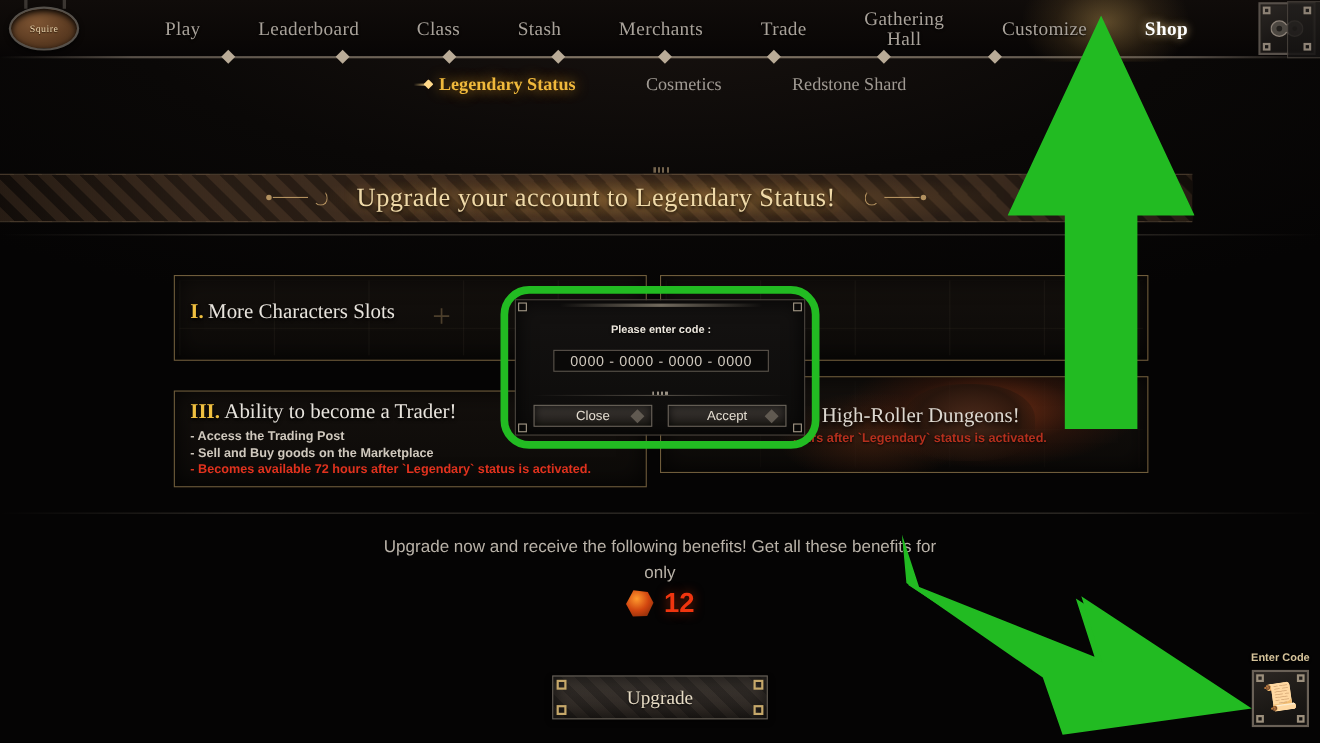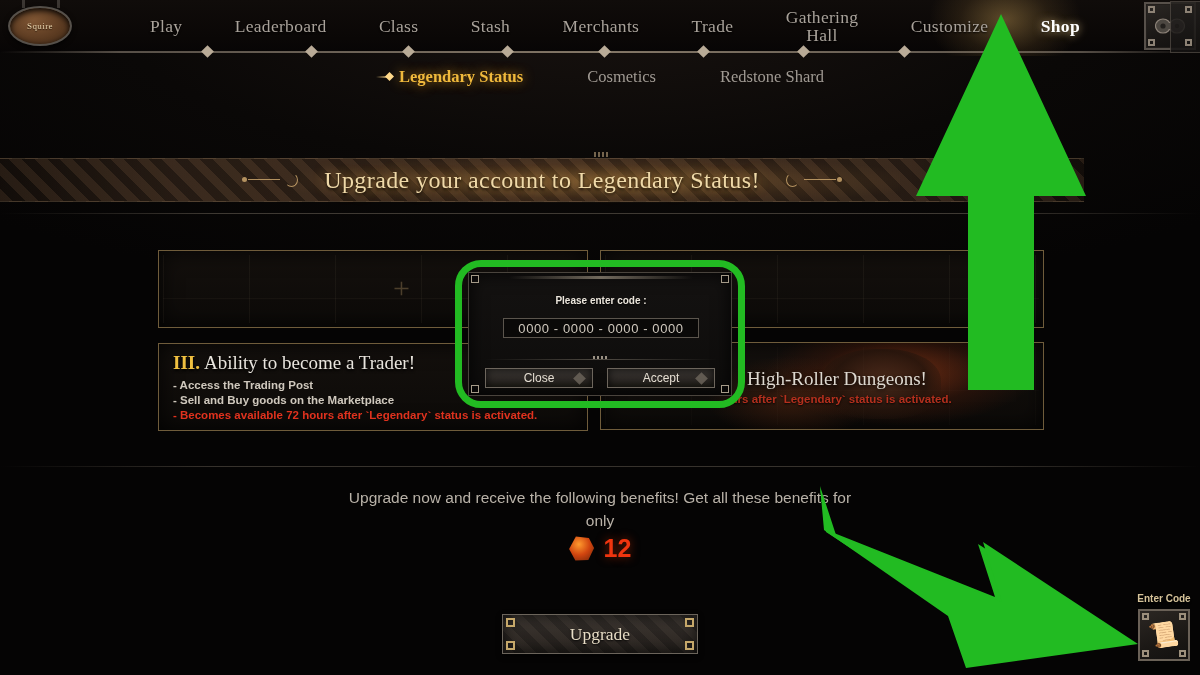--- a/index.html
+++ b/index.html
@@ -139,21 +139,21 @@
   .panels { position:absolute; left:158px; top:250px; width:886px; height:180px; }
   .panel {
     position:absolute;
     background:linear-gradient(180deg,#14100d 0%,#0c0a08 100%);
     border:1px solid #6f5c3b;
     box-shadow:inset 0 0 22px rgba(0,0,0,.85);
     overflow:hidden;
   }
   .p1 { left:0;   top:0;   width:430px; height:78px; }
   .p2 { left:442px; top:0; width:444px; height:78px; }
-  .p3 { left:0;   top:93px; width:430px; height:88px; }
+  .p3 { left:0;   top:105px; width:430px; height:88px; }
   .p4 { left:442px; top:92px; width:444px; height:88px; }
 
   .slot-grid {
     position:absolute; inset:4px;
     background-image:
       linear-gradient(90deg, rgba(120,105,85,.10) 1px, transparent 1px),
       linear-gradient(0deg, rgba(120,105,85,.08) 1px, transparent 1px);
     background-size:86px 44px;
   }
   .plus {
@@ -415,20 +415,23 @@
   </div>
 
   <div class="hr-top"></div>
 
   <div class="panels">
 
     <div class="panel p1">
       <div class="slot-grid"></div>
       <div class="plus" style="left:234px; top:22px;">+</div>
       <div class="plus" style="left:320px; top:22px;">+</div>
+      <div class="panel-head">
+        <span class="rn">I.</span><span>More Characters Slots</span>
+      </div>
     </div>
 
     <div class="panel p2">
       <div class="slot-grid"></div>
     </div>
 
     <div class="panel p3">
       <div class="panel-head">
         <span class="rn">III.</span><span>Ability to become a Trader!</span>
       </div>

